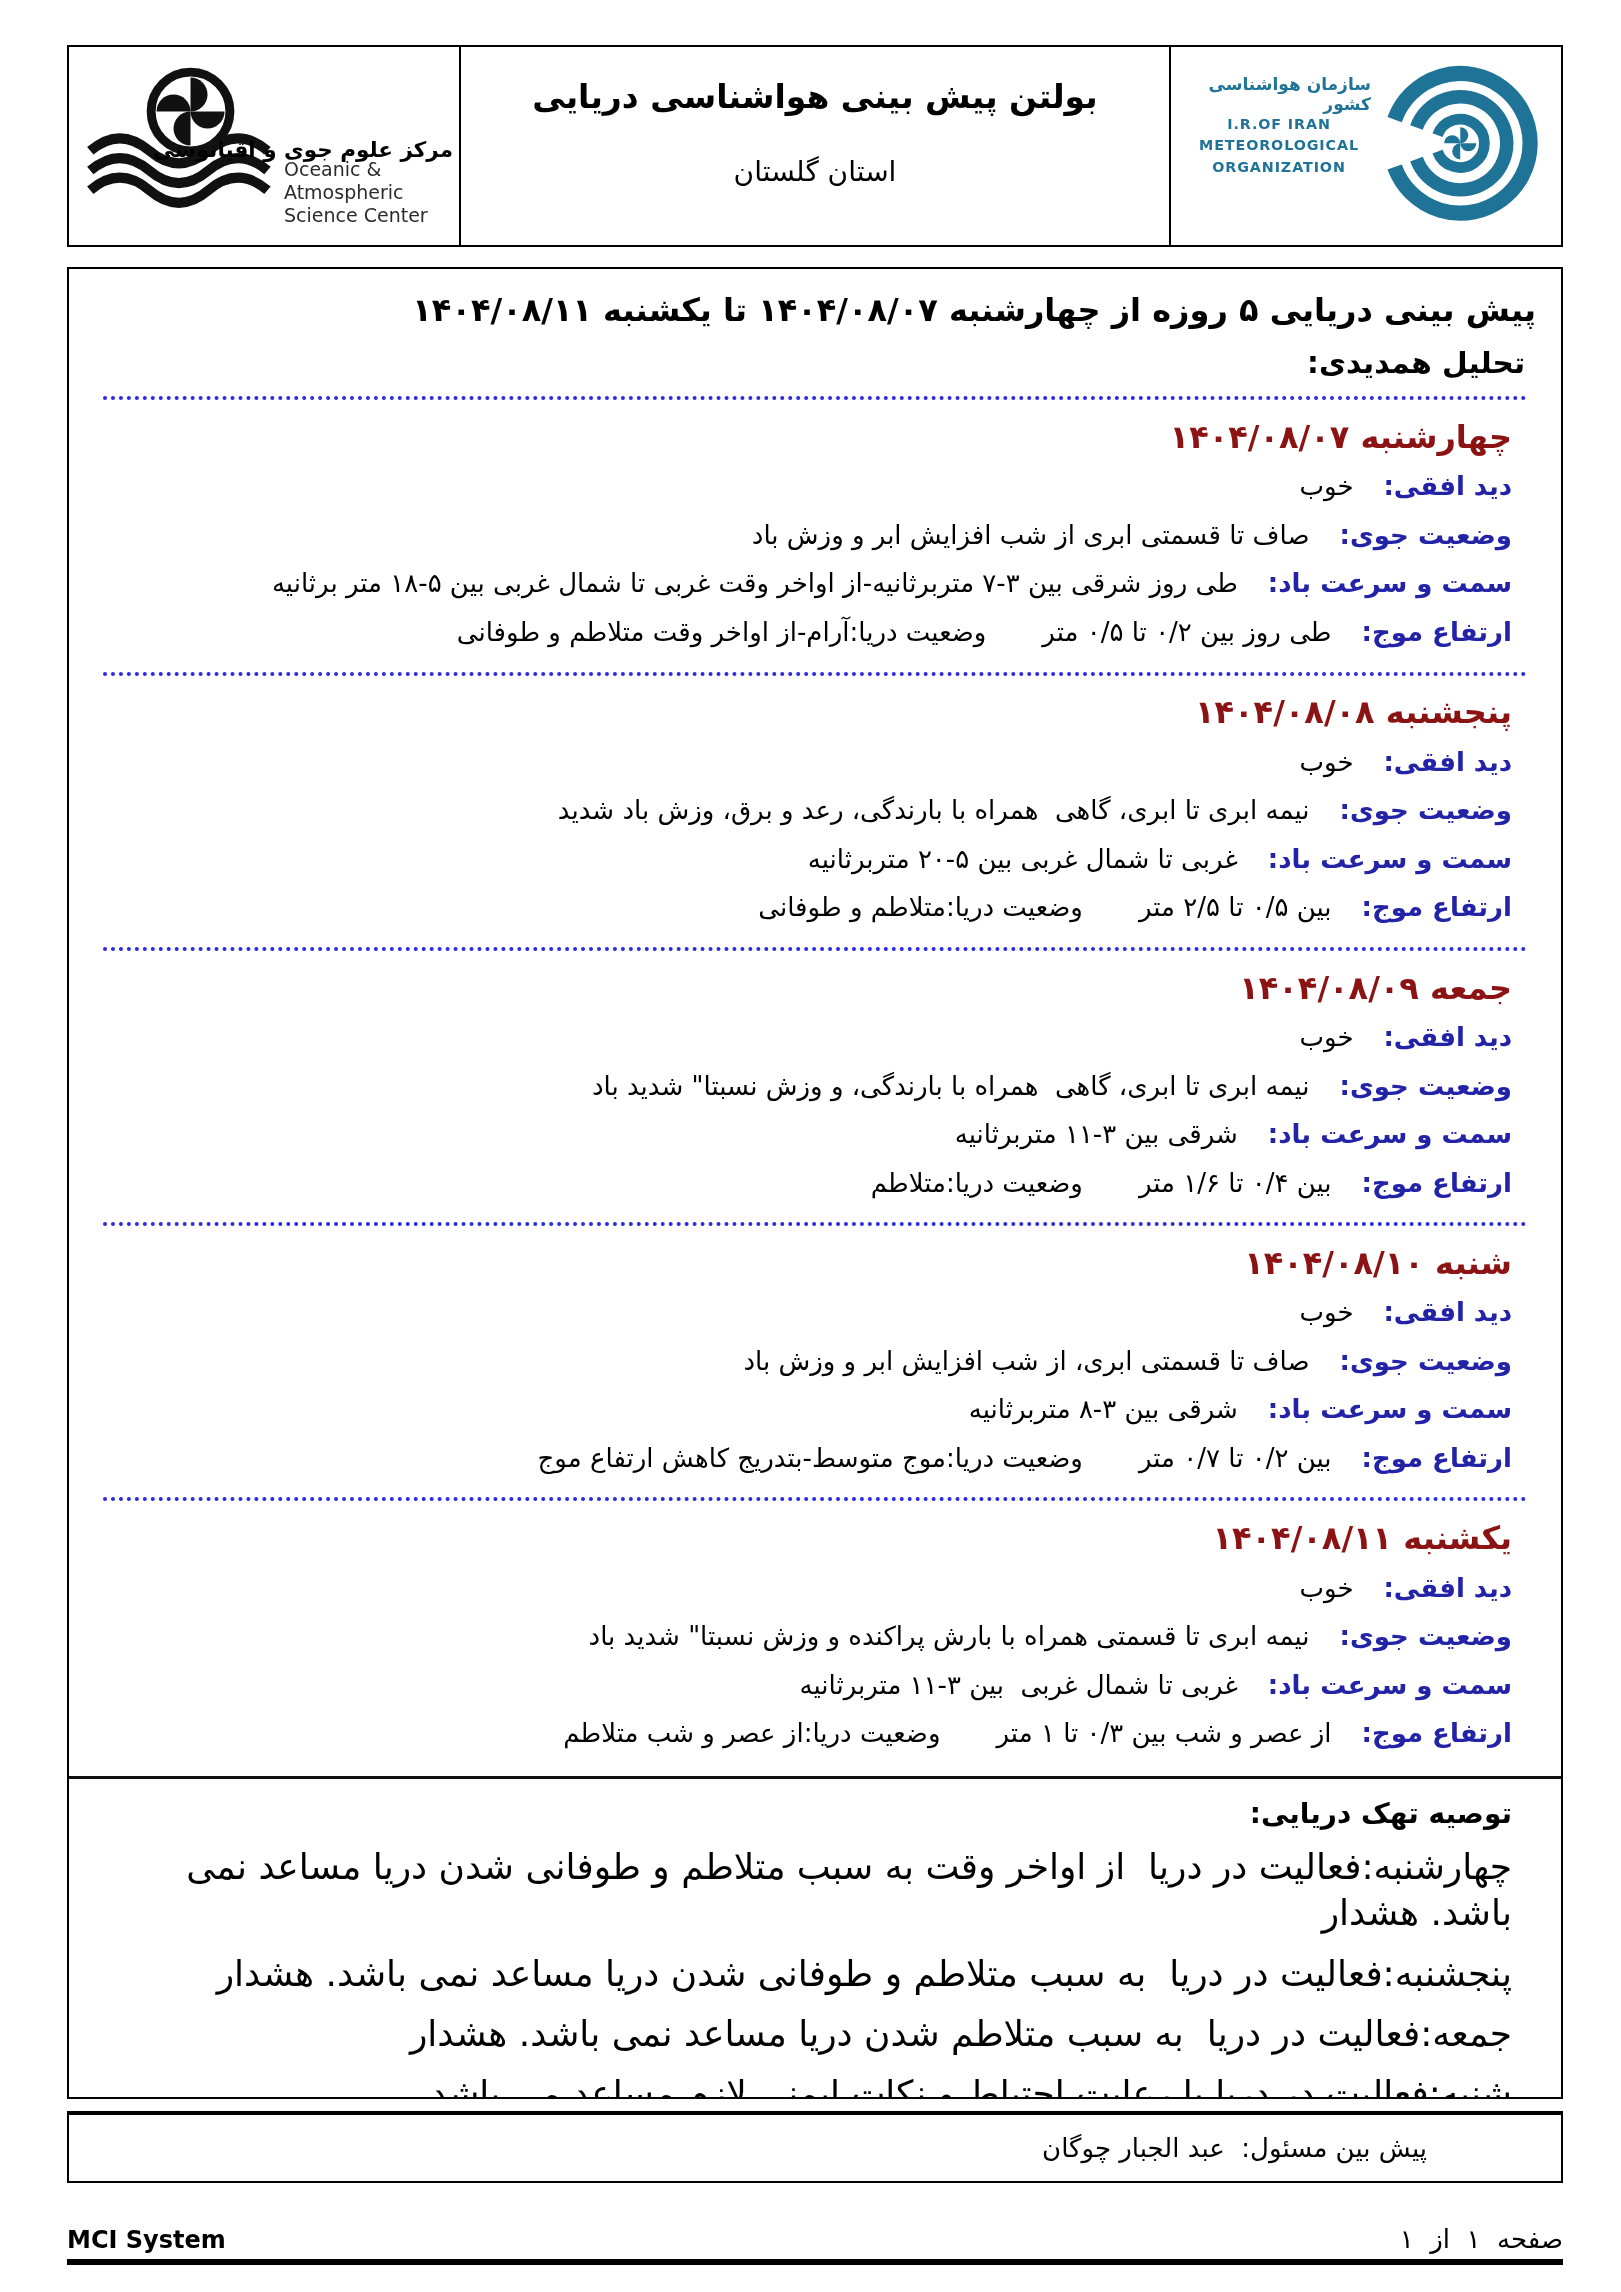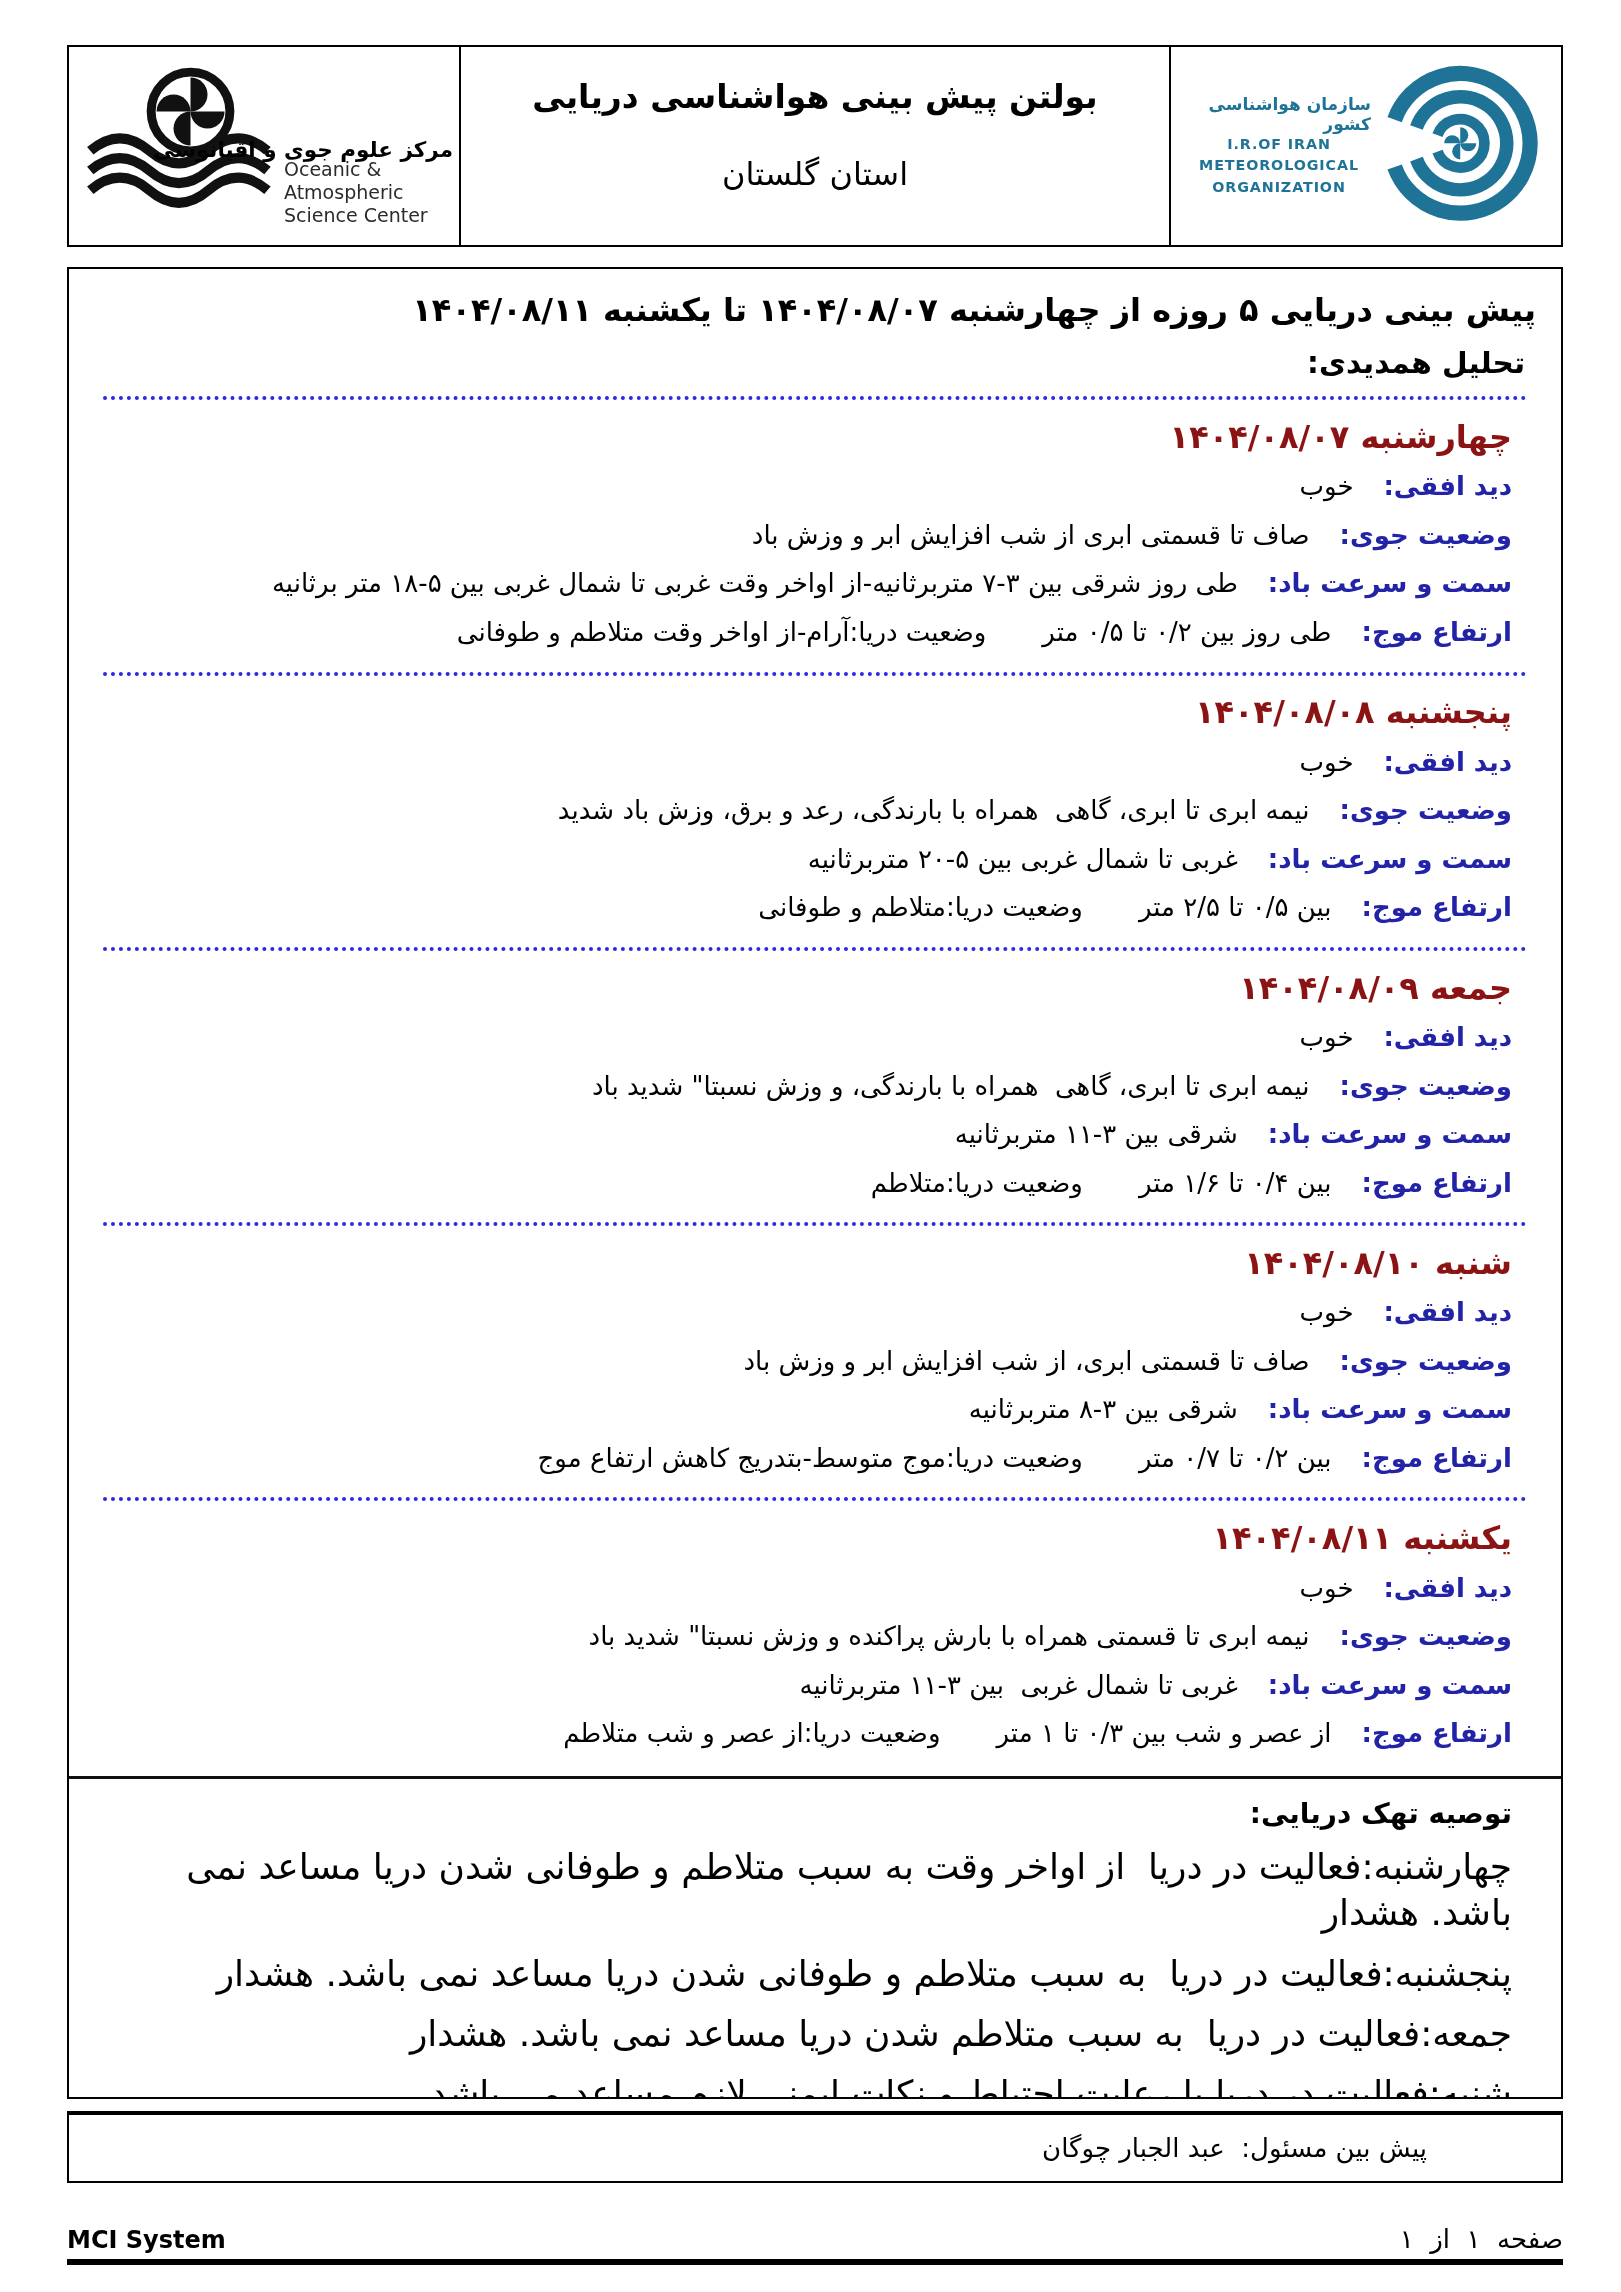--- a/index.html
+++ b/index.html
@@ -13,27 +13,27 @@
     font-family:"DejaVu Sans",sans-serif; color:#000; overflow:hidden;
   }
   .txt{white-space:pre-wrap;}
 
   
   .header-row{display:flex; direction:ltr; border:2.7px solid #000; height:202px; background:#fff;}
   .hcell{position:relative; overflow:hidden;}
   .hcell.left{width:390px;}
   .hcell.mid{flex:1; border-left:2.7px solid #000; border-right:2.7px solid #000; text-align:center; padding-top:30px; direction:rtl;}
   .h-title{font-size:33px; font-weight:bold;}
-  .h-sub{font-size:32px; margin-top:39px;}
+  .h-sub{font-size:28px; margin-top:39px;}
   .hcell.right{width:390px;}
 
   .oasc-fa{position:absolute; right:6px; top:75px; font-size:21.5px; font-weight:bold; direction:rtl;margin-top:15px;}
   .oasc-en{position:absolute; left:215px; top:111px; font-size:19px; color:#2b2b2b; direction:ltr; text-align:left; line-height:1.2;}
 
-  .irimo-text{position:absolute; right:190px; top:47px; width:184px; text-align:right; color:var(--c-irimo); direction:rtl;}
+  .irimo-text{position:absolute; right:190px; top:27px; width:184px; text-align:right; color:var(--c-irimo); direction:rtl;}
   .irimo-fa{font-size:17px; font-weight:bold;}
   .irimo-en{direction:ltr; text-align:center; font-size:14.3px; letter-spacing:0.9px; line-height:1.5; font-weight:bold;}
 
   
   .main-box{margin-top:19.7px; border:2.7px solid #000; height:1832px; padding-top:21.5px; overflow:hidden; background:#fff;}
   .doc-title{font-size:32px; font-weight:bold; text-align:right; padding:0 25px; line-height:1.25;}
   .synoptic{font-size:29.6px; font-weight:bold; padding:16px 36px 0;}
   .dotted{border-top:4.5px dotted var(--c-dotted); margin:16px 34px 0;}
 
   .day{padding-top:7.2px;}

